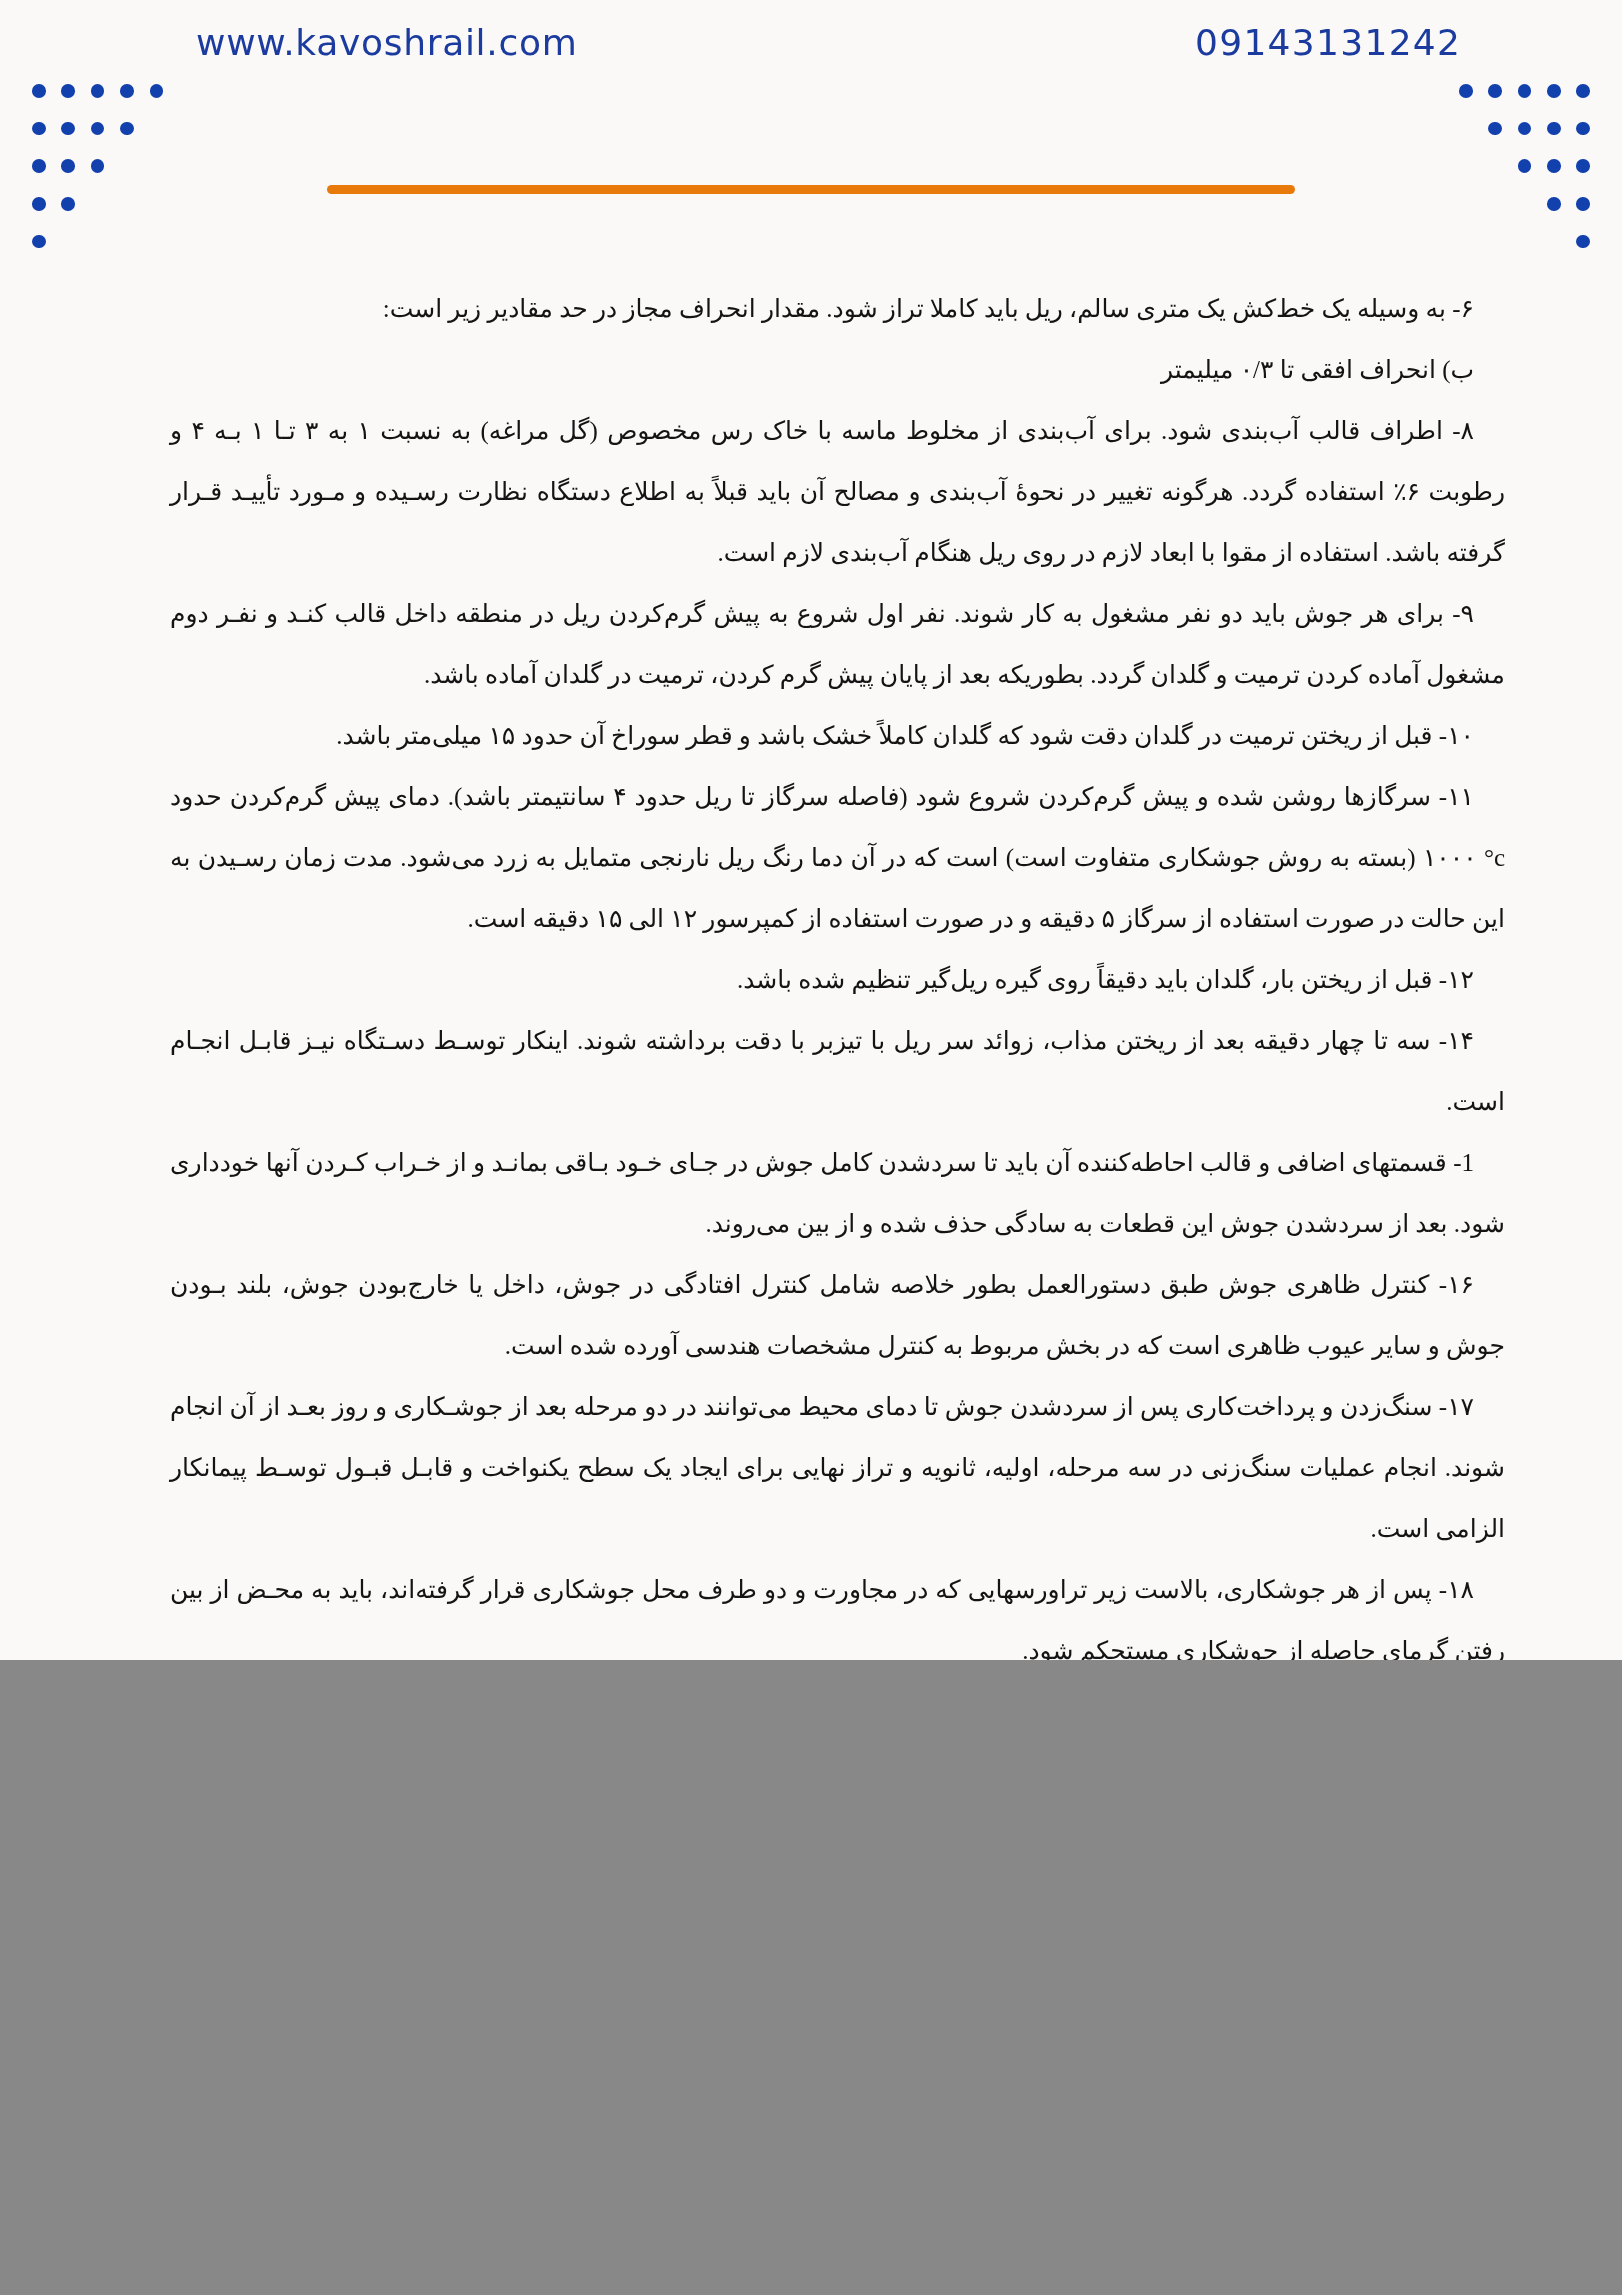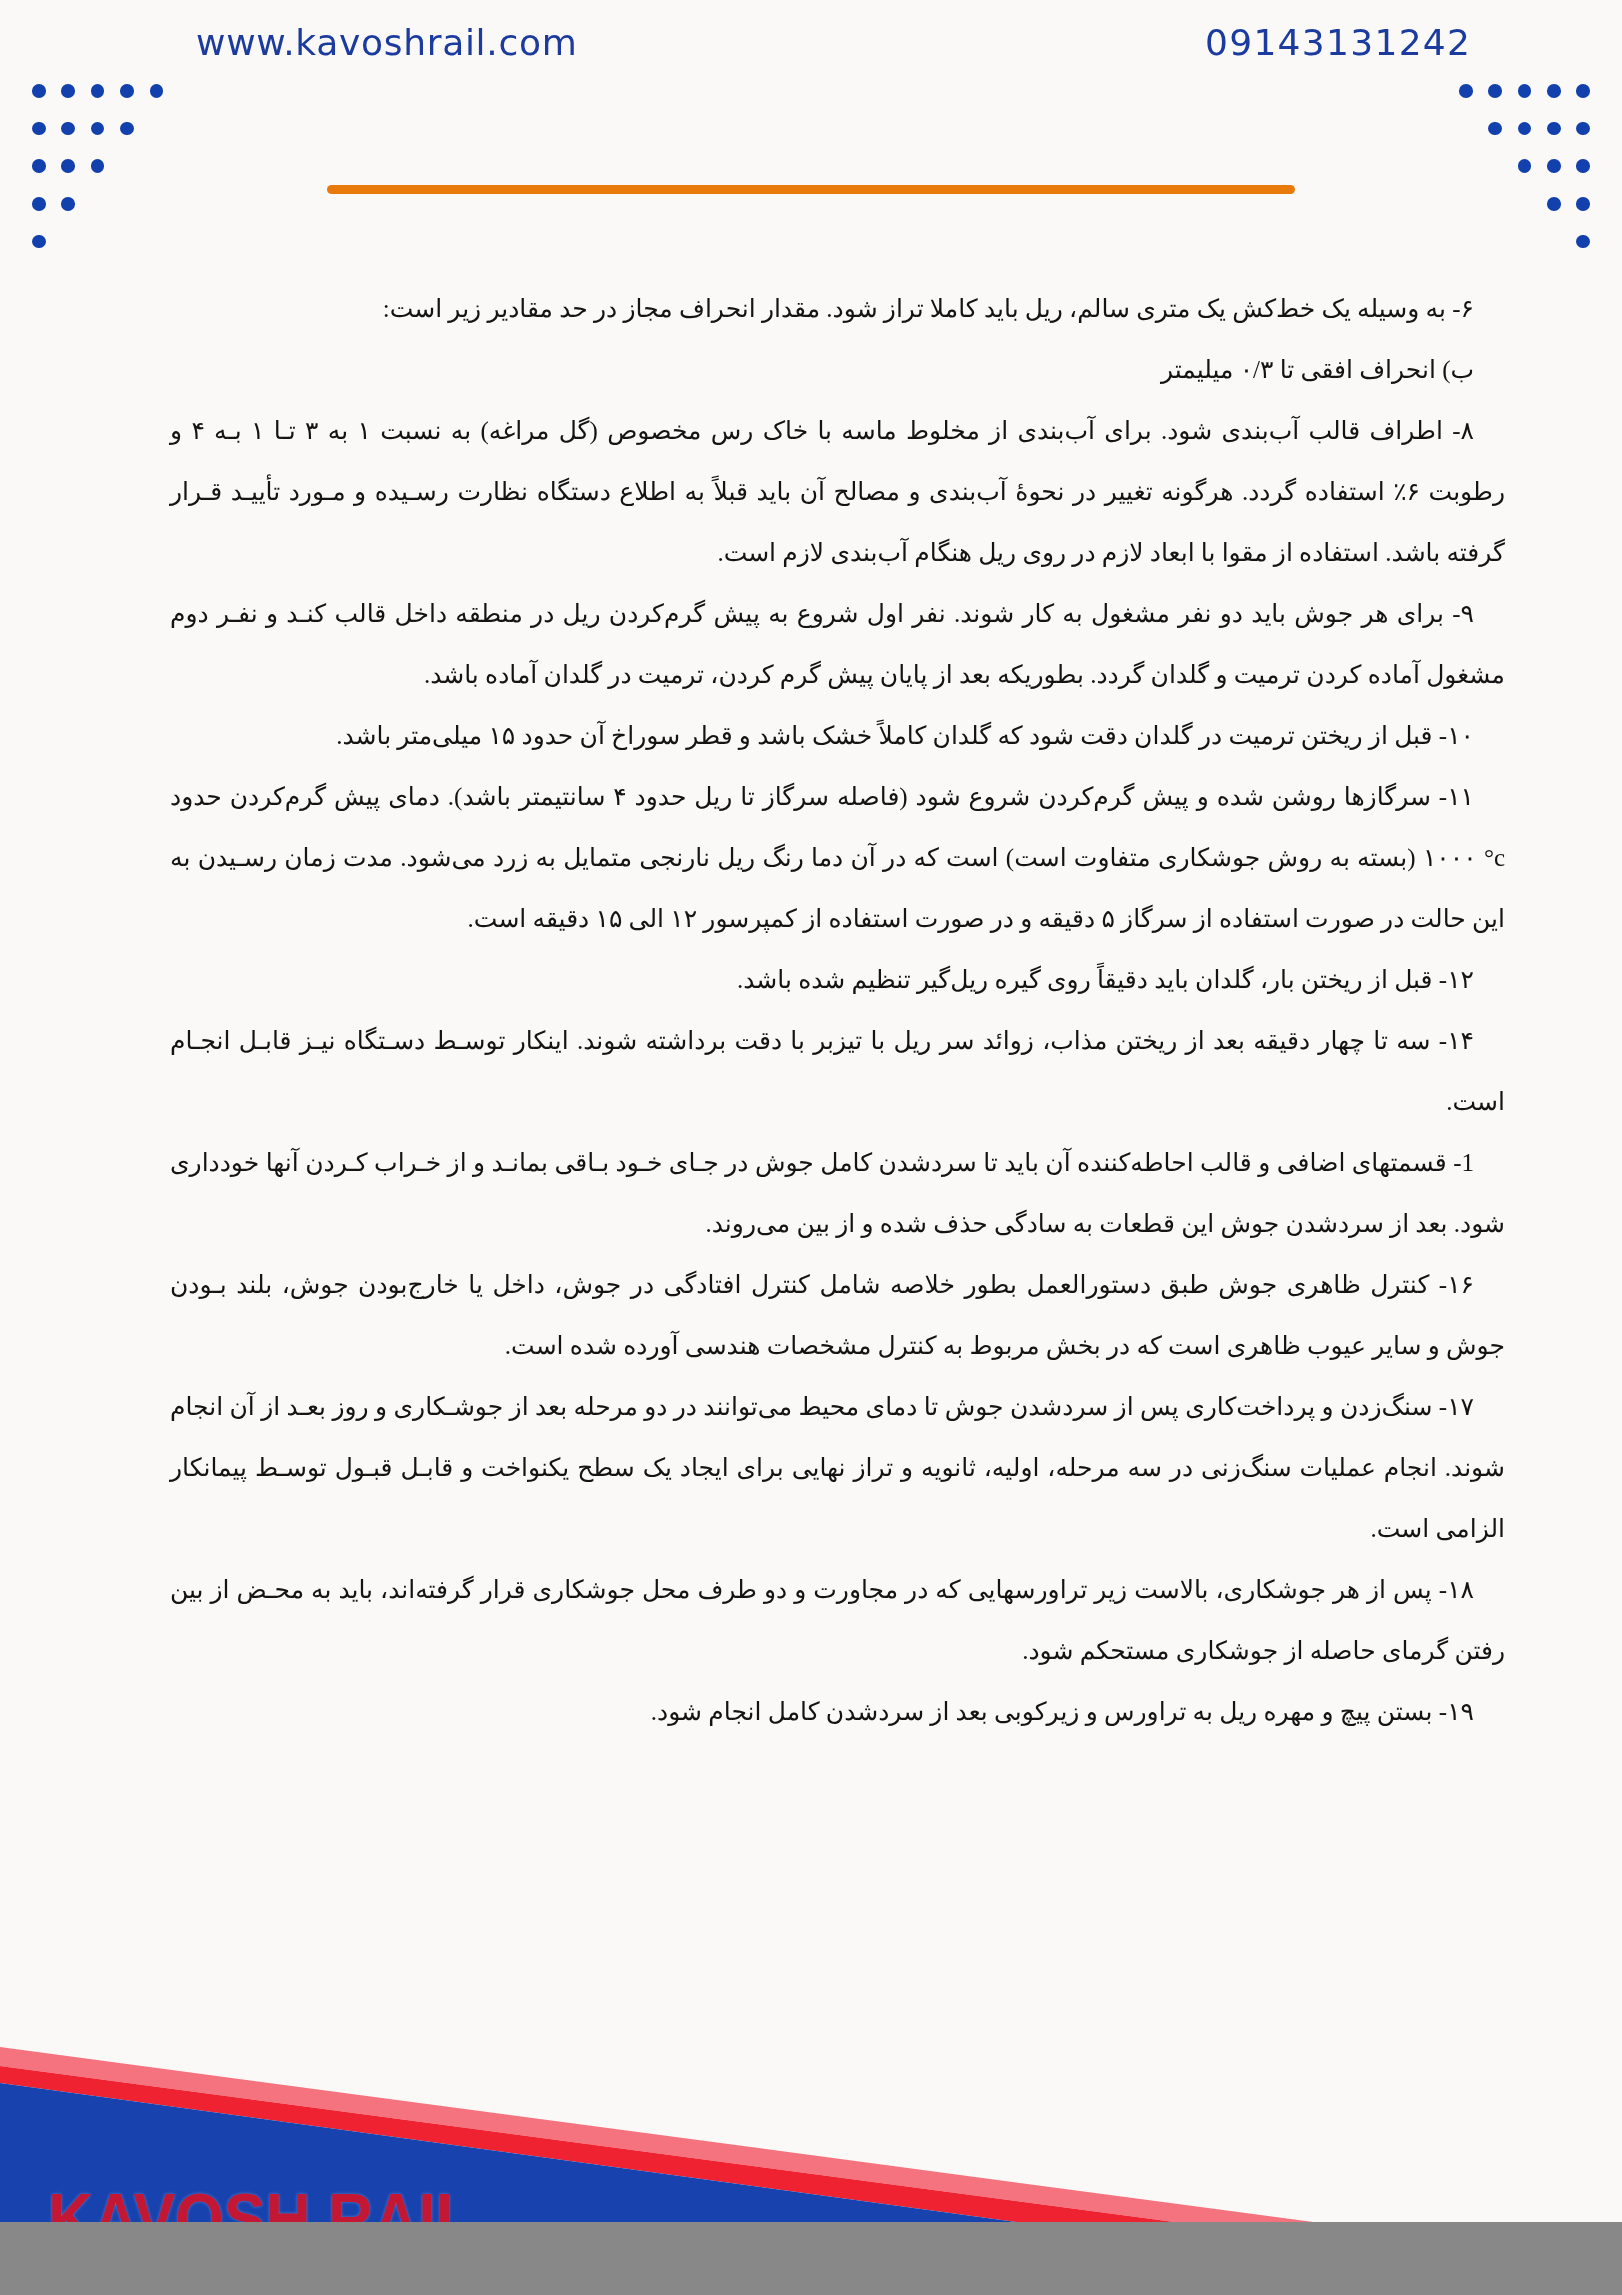--- a/index.html
+++ b/index.html
@@ -10,39 +10,38 @@
     --footer-pink:#f5737e;
     --footer-red:#ee2230;
     --footer-blue:#1843ae;
     --brand-red:#c41734;
     --page-bg:#fbf9f8;
   }
   html,body{margin:0;padding:0;}
   body{background:#888;}
   .page{
     position:relative;
-    width:1623px;height:2222px;
+    width:1623px;height:1660px;
     margin:0 auto;
     background:var(--page-bg);
     overflow:hidden;
     font-family:"DejaVu Sans",sans-serif;
   }
   
   .website{
     position:absolute;left:196px;top:22px;
     font-size:36px;color:var(--header-blue);
     font-family:"DejaVu Sans",sans-serif;
     letter-spacing:0.7px;
   }
   .phone{
     position:absolute;left:1195px;top:22px;
     font-size:36px;color:var(--header-blue);
     font-family:"DejaVu Sans",sans-serif;
     letter-spacing:1.3px;
-    margin-left:10px;
   }
   
   .dots{
     position:absolute;top:84px;
     display:flex;flex-direction:column;row-gap:24px;
   }
   .dots.left{left:32px;align-items:flex-start;}
   .dots.right{right:33px;align-items:flex-end;}
   .dot-row{display:flex;column-gap:15.7px;}
   .dot{

